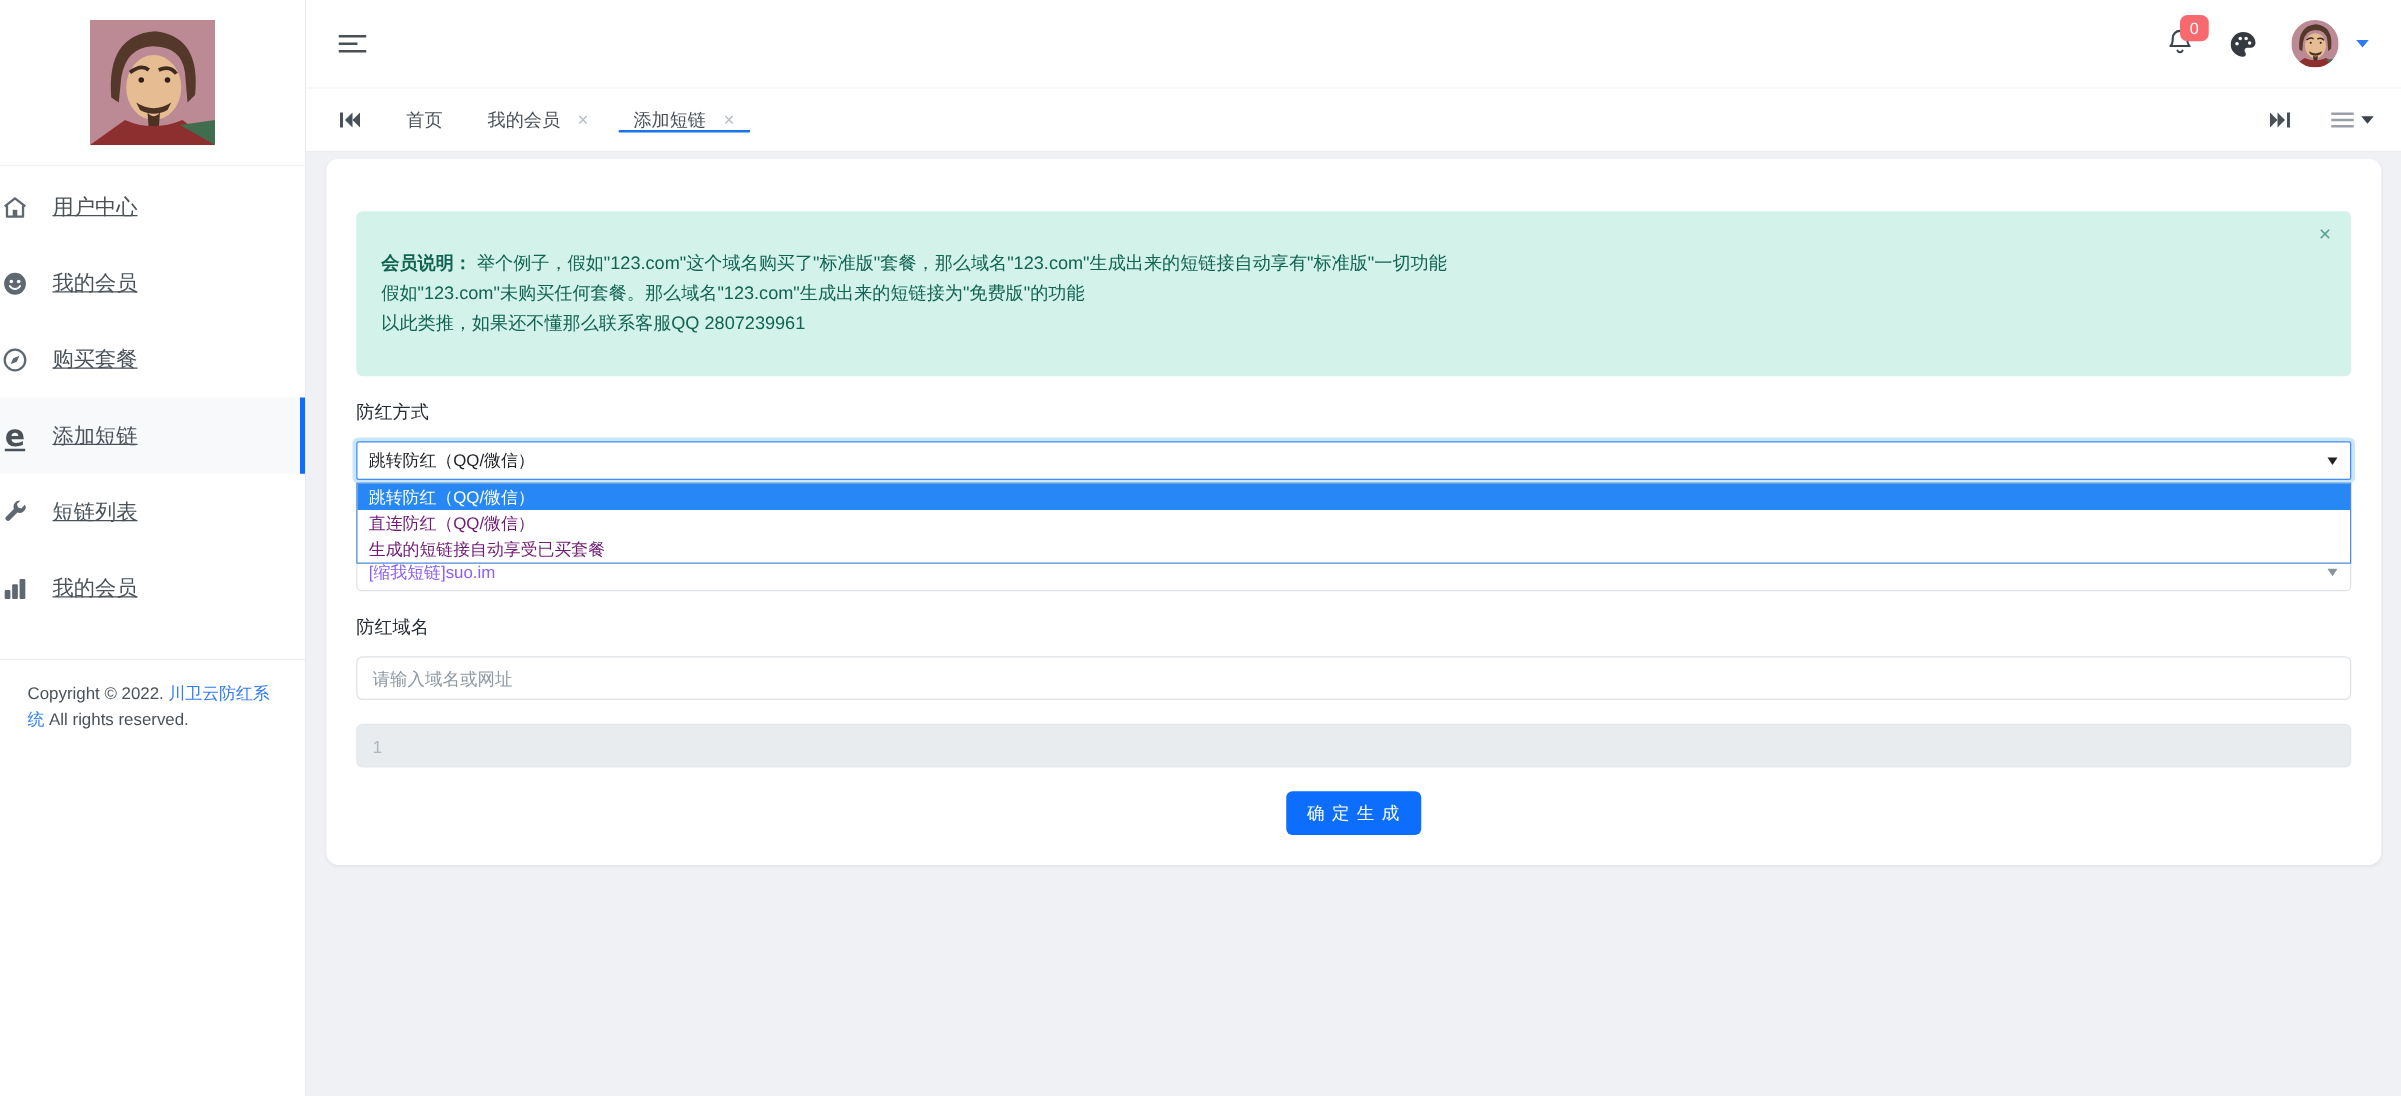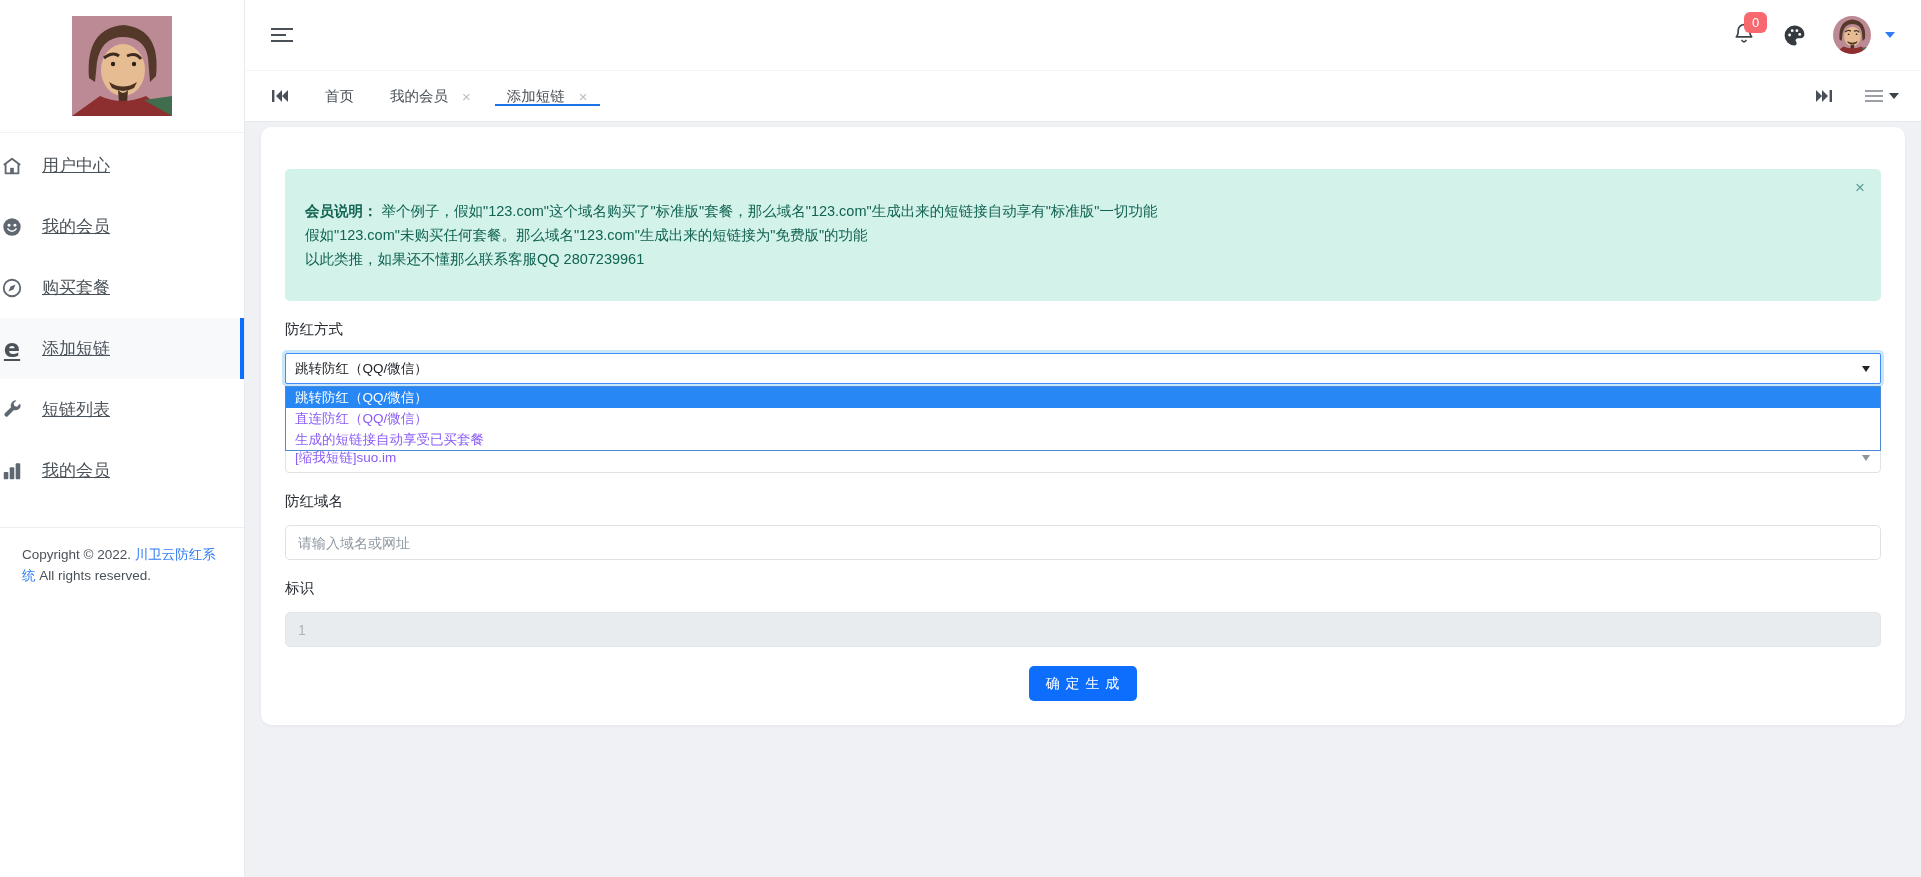--- a/index.html
+++ b/index.html
@@ -58,21 +58,21 @@
 
   .select-box { height:31px; background:#fff; display:flex; align-items:center; padding:0 9px; font-size:13.5px; color:#212529; position:relative; cursor:default; }
   .select-box .sel-caret { position:absolute; right:10px; top:50%; transform:translateY(-50%); width:0; height:0; border-left:4.5px solid transparent; border-right:4.5px solid transparent; }
   .select-focused { border:1px solid #3f8cfe; border-radius:2px; box-shadow:0 0 0 3px #c9e6fa; }
   .select-focused .sel-caret { border-top:6px solid #222; }
   .select-plain { border:1px solid #dfe3e8; border-radius:4px; color:#8b5cf6; }
   .select-plain .sel-caret { border-top:6px solid #8b939c; }
 
   .select-wrap { position:relative; }
   .dropdown { position:absolute; top:calc(100% + 2px); left:0; right:0; background:#fff; border:1px solid #4d8bd6; z-index:10; }
-  .dd-option { height:21px; line-height:21px; padding:0 9px; font-size:13.5px; color:#8b5cf6; cursor:default; }
+  .dd-option { height:21px; line-height:21px; padding:0 9px; font-size:13.5px; color:#701a75; cursor:default; }
   .dd-option.selected { background:#2787f5; color:#fff; }
   .group-method { margin-bottom:58px; }
 
   .text-input { width:100%; height:35px; border:1px solid #dee2e6; border-radius:5px; padding:0 12px; font-size:14px; color:#0c4a6e; font-family:inherit; background:#fff; }
   .text-input::placeholder { color:#8f99a3; }
   .text-input:disabled { background:#e9ecef; color:#adb5bd; border-color:#e4e7ea; }
 
   .btn-row { display:flex; justify-content:center; margin-top:17px; }
   .btn-primary { background:#0d6efd; color:#fff; border:none; border-radius:5px; height:35px; padding:0 17px; font-size:14px; letter-spacing:1px; cursor:pointer; font-family:inherit; }
 </style>
@@ -271,21 +271,20 @@
           <span class="sel-caret"></span>
         </div>
       </div>
 
       <div class="form-group">
         <div class="form-label">防红域名</div>
         <input class="text-input" type="text" placeholder="请输入域名或网址" style="">
       </div>
 
       <div class="form-group">
-        <div class="form-label">标识</div>
         <input class="text-input" type="text" disabled="" value="1" style="">
       </div>
 
       <div class="btn-row">
         <button class="btn-primary">确 定 生 成</button>
       </div>
 
     </div>
   </div>
 </div>

